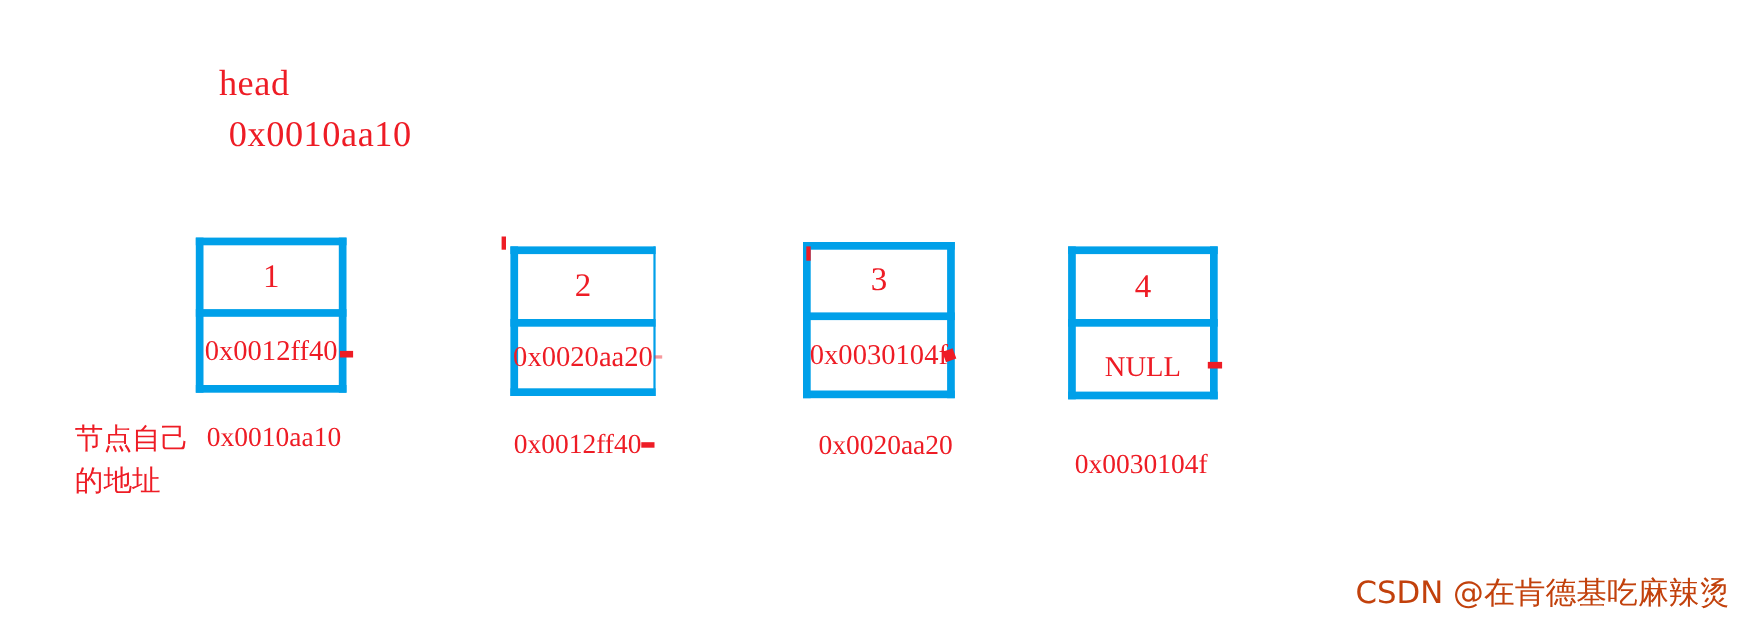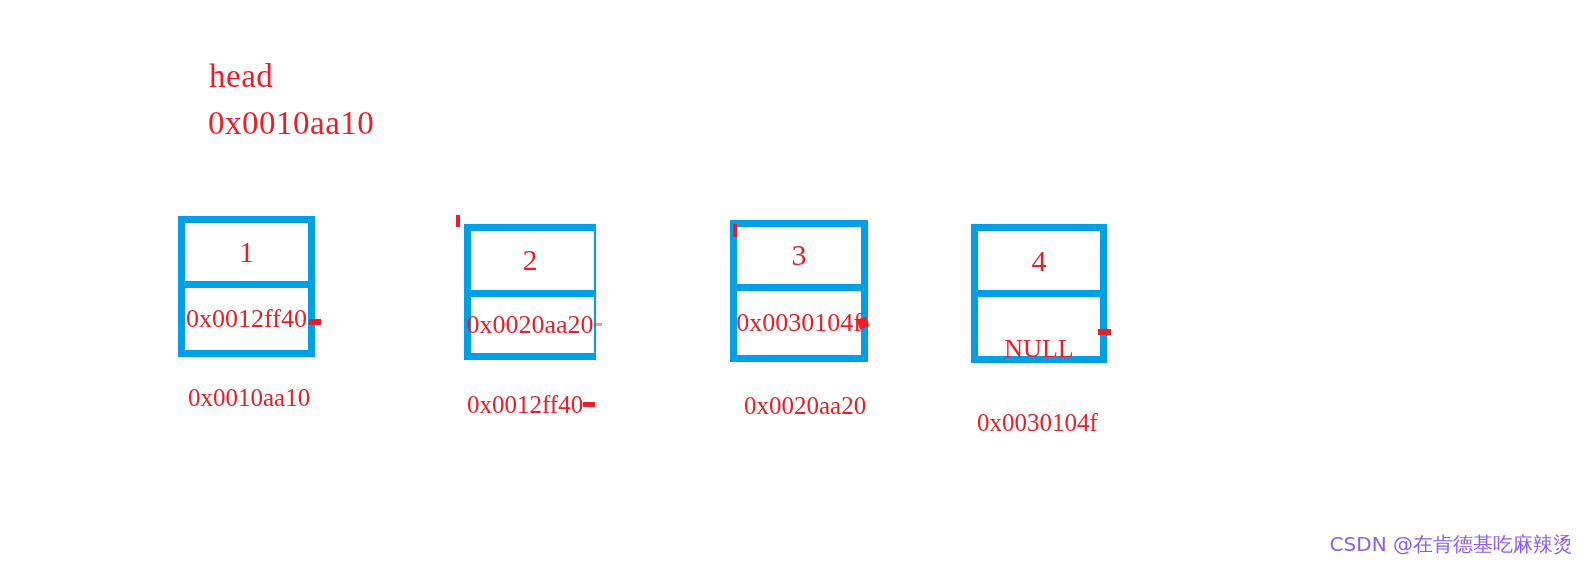--- a/index.html
+++ b/index.html
@@ -19,21 +19,21 @@
   }
 
   
   .head-label {
     position: absolute;
     color: #ee1c25;
     font-family: "Liberation Serif", serif;
     white-space: nowrap;
   }
   #head-name {
-    left: 209px;
+    left: 199px;
     top: 58px;
     font-size: 33px;
     letter-spacing: 0.5px;
   }
   #head-addr {
     left: 208px;
     top: 105px;
     font-size: 33px;
     letter-spacing: 0.5px;
   }
@@ -103,34 +103,35 @@
     font-family: "Liberation Serif", serif;
     font-size: 25px;
     white-space: nowrap;
   }
 
   
   #watermark {
     position: absolute;
     right: 14px;
     bottom: 8px;
-    color: #8b5cf6;
+    color: #c2410c;
     font-family: "DejaVu Sans", sans-serif;
-    font-size: 20px;
+    font-size: 28px;
     white-space: nowrap;
   }
 </style>
 </head>
 <body>
 
 <div id="canvas">
 
   <div class="head-label" id="head-name">head</div>
   <div class="head-label" id="head-addr">0x0010aa10</div>
 
+  <div class="side-note" id="note-self-addr">节点自己的地址</div>
 
   <div class="node" style="left:178px; top:216px; width:137px; height:141px;">
 
     <div class="bar" style="left:0; top:0; width:137px; height:7px;"></div>
     <div class="bar" style="left:0; top:0; width:7px; height:141px;"></div>
     <div class="bar" style="left:130px; top:0; width:7px; height:141px;"></div>
     <div class="bar" style="left:0; top:134px; width:137px; height:7px;"></div>
     <div class="bar" style="left:0; top:65px; width:137px; height:7px;"></div>
 
     <div class="cell cell-value" style="top:6px; height:60px;">
@@ -185,21 +186,21 @@
 
   <div class="node" style="left:971px; top:224px; width:136px; height:139px;">
     <div class="bar" style="left:0; top:0; width:136px; height:7px;"></div>
     <div class="bar" style="left:0; top:0; width:7px; height:139px;"></div>
     <div class="bar" style="left:129px; top:0; width:7px; height:139px;"></div>
     <div class="bar" style="left:0; top:132px; width:136px; height:7px;"></div>
     <div class="bar" style="left:0; top:66px; width:136px; height:7px;"></div>
     <div class="cell cell-value" style="top:6px; height:61px;">
       <span>4</span>
     </div>
-    <div class="cell cell-pointer" style="top:88px; height:74px;">
+    <div class="cell cell-pointer" style="top:73px; height:74px;">
       <span>NULL</span>
     </div>
   </div>
 
   <div class="red-mark" style="left:1098px; top:329px; width:13px; height:6px;"></div>
   <div class="addr-caption" style="left:977px; top:409px;">0x0030104f</div>
 
   <div id="watermark">CSDN @在肯德基吃麻辣烫</div>
 
 </div>

